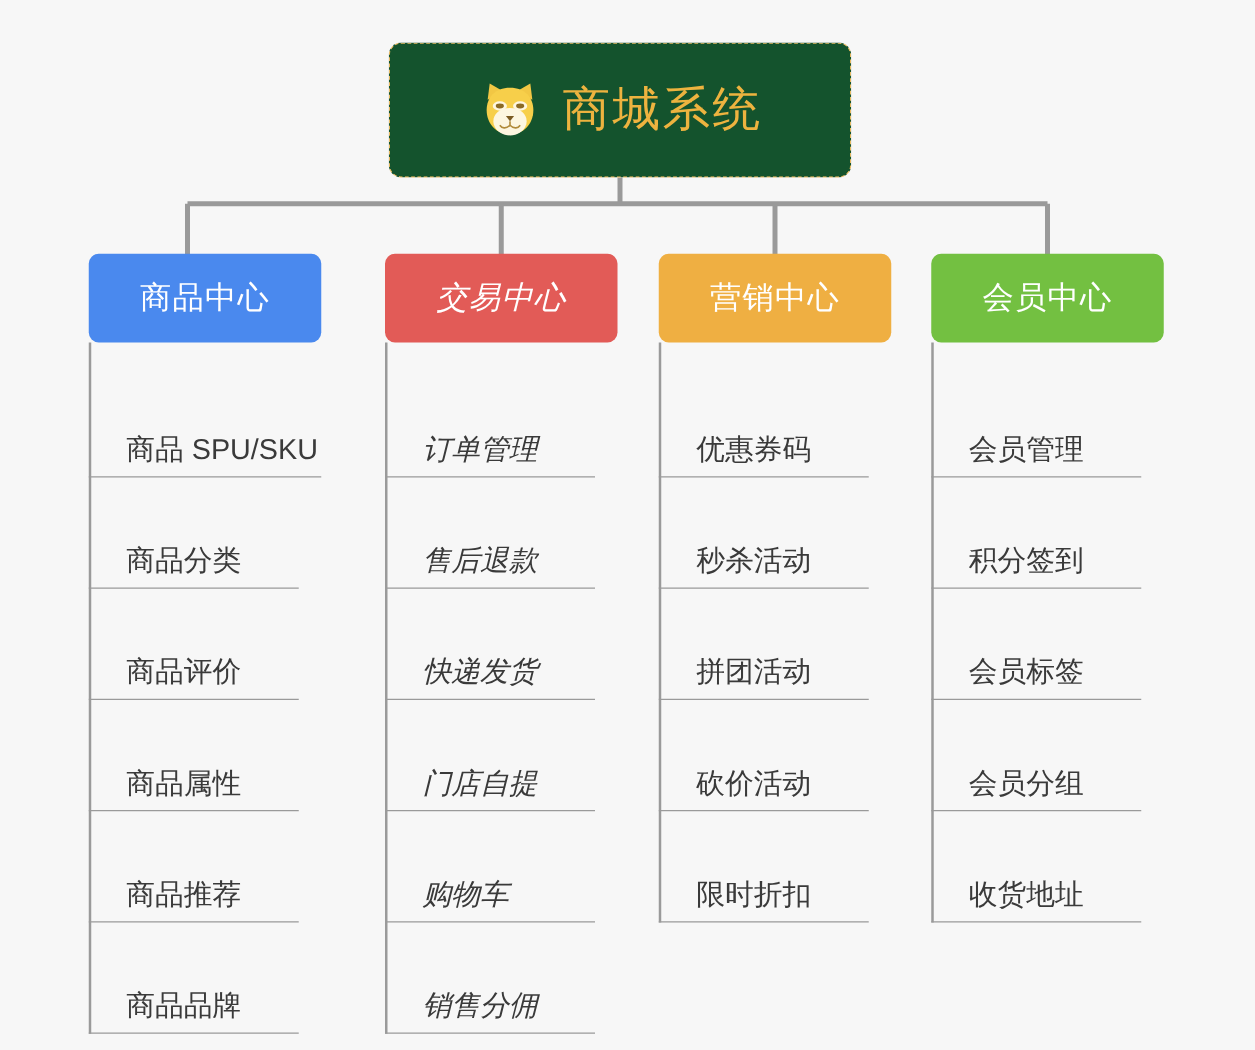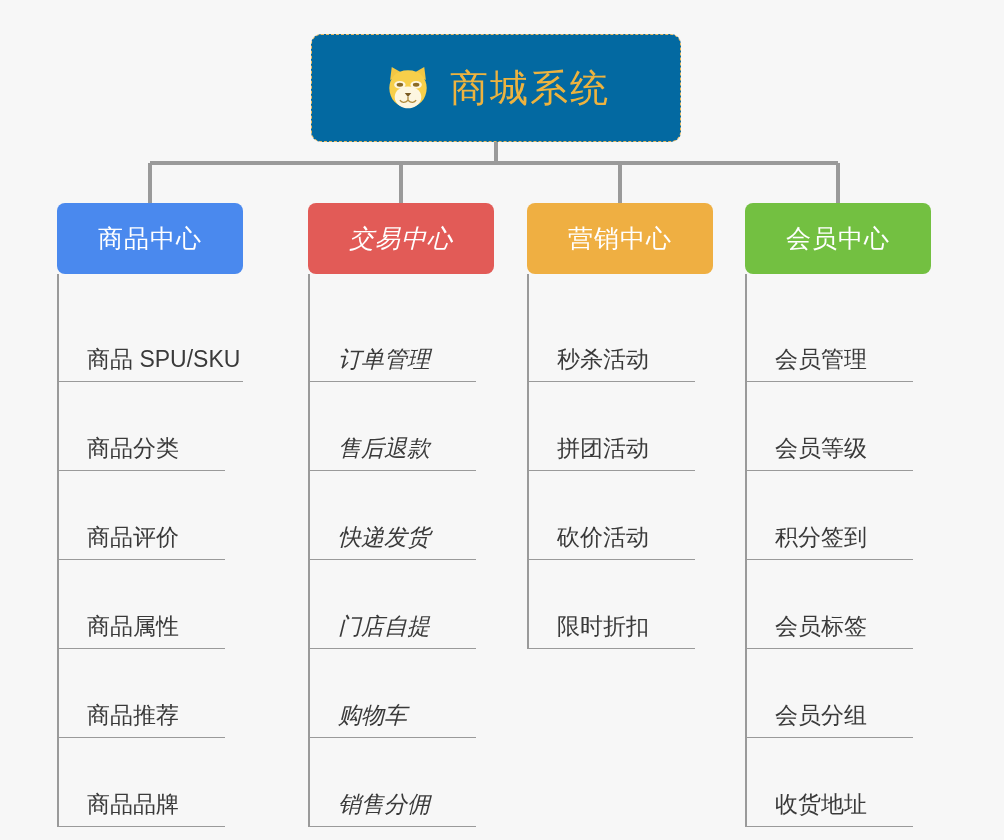--- a/index.html
+++ b/index.html
@@ -28,21 +28,21 @@
     pointer-events: none;
   }
 
   
   .root-node {
     position: absolute;
     left: 311px;
     top: 34px;
     width: 370px;
     height: 108px;
-    background: #0369a1;
+    background: #14532d;
     border: 1px dashed #e8b960;
     border-radius: 10px;
     display: flex;
     align-items: center;
     justify-content: center;
     gap: 16px;
   }
 
   .root-emoji {
     width: 52px;
@@ -59,21 +59,21 @@
     line-height: 1;
     white-space: nowrap;
   }
 
   
   .column {
     position: absolute;
     top: 203px;
     width: 186px;
   }
-  .col-0 { left: 57px; text-align: right; }
+  .col-0 { left: 71px; text-align: right; }
   .col-1 { left: 308px; font-style: italic; }
   .col-2 { left: 527px; }
   .col-3 { left: 745px; }
 
   .cat-header {
     width: 186px;
     height: 71px;
     border-radius: 8px;
     display: flex;
     align-items: center;
@@ -229,20 +229,23 @@
         </div>
     </div>
   </div>
 
   <div class="column col-2">
     <div class="cat-header" style="background:#efaf42">
       <span>营销中心</span>
     </div>
     <div class="leaf-list">
       <div class="leaf-item">
+          <span class="leaf-text">优惠券码</span>
+        </div>
+      <div class="leaf-item">
           <span class="leaf-text">秒杀活动</span>
         </div>
       <div class="leaf-item">
           <span class="leaf-text">拼团活动</span>
         </div>
       <div class="leaf-item">
           <span class="leaf-text">砍价活动</span>
         </div>
       <div class="leaf-item">
           <span class="leaf-text">限时折扣</span>
@@ -252,23 +255,20 @@
 
   <div class="column col-3">
     <div class="cat-header" style="background:#73c041">
       <span>会员中心</span>
     </div>
     <div class="leaf-list">
       <div class="leaf-item">
           <span class="leaf-text">会员管理</span>
         </div>
       <div class="leaf-item">
-          <span class="leaf-text">会员等级</span>
-        </div>
-      <div class="leaf-item">
           <span class="leaf-text">积分签到</span>
         </div>
       <div class="leaf-item">
           <span class="leaf-text">会员标签</span>
         </div>
       <div class="leaf-item">
           <span class="leaf-text">会员分组</span>
         </div>
       <div class="leaf-item">
           <span class="leaf-text">收货地址</span>

